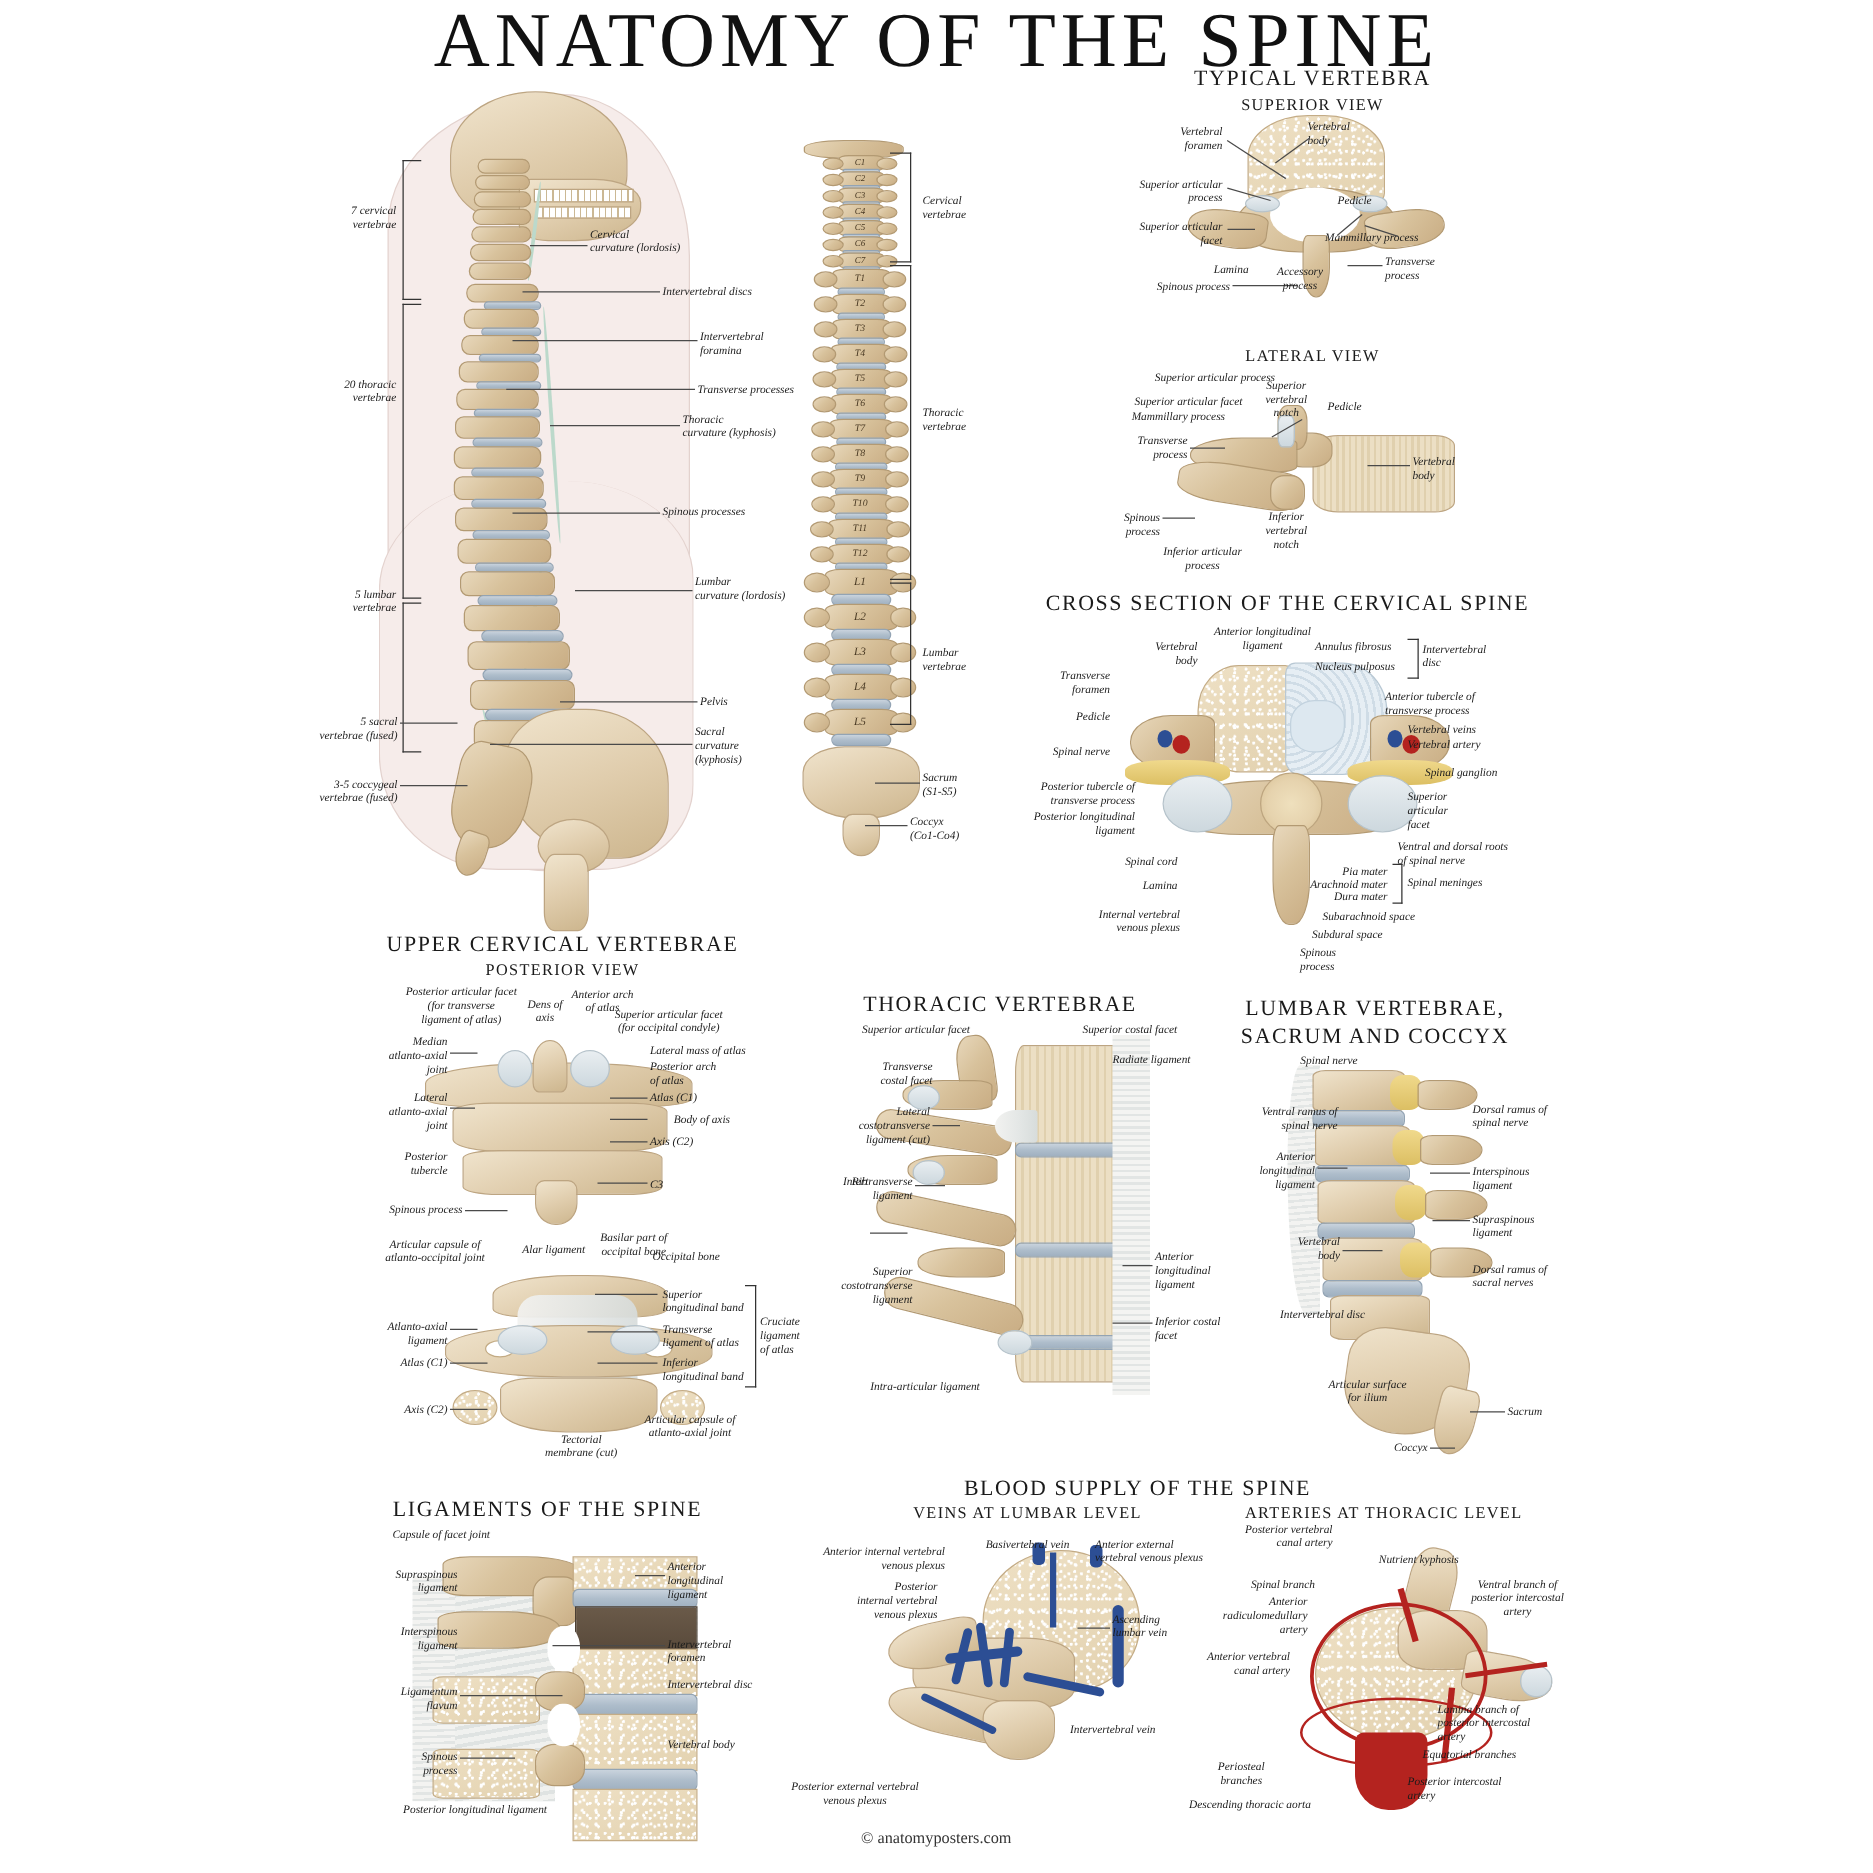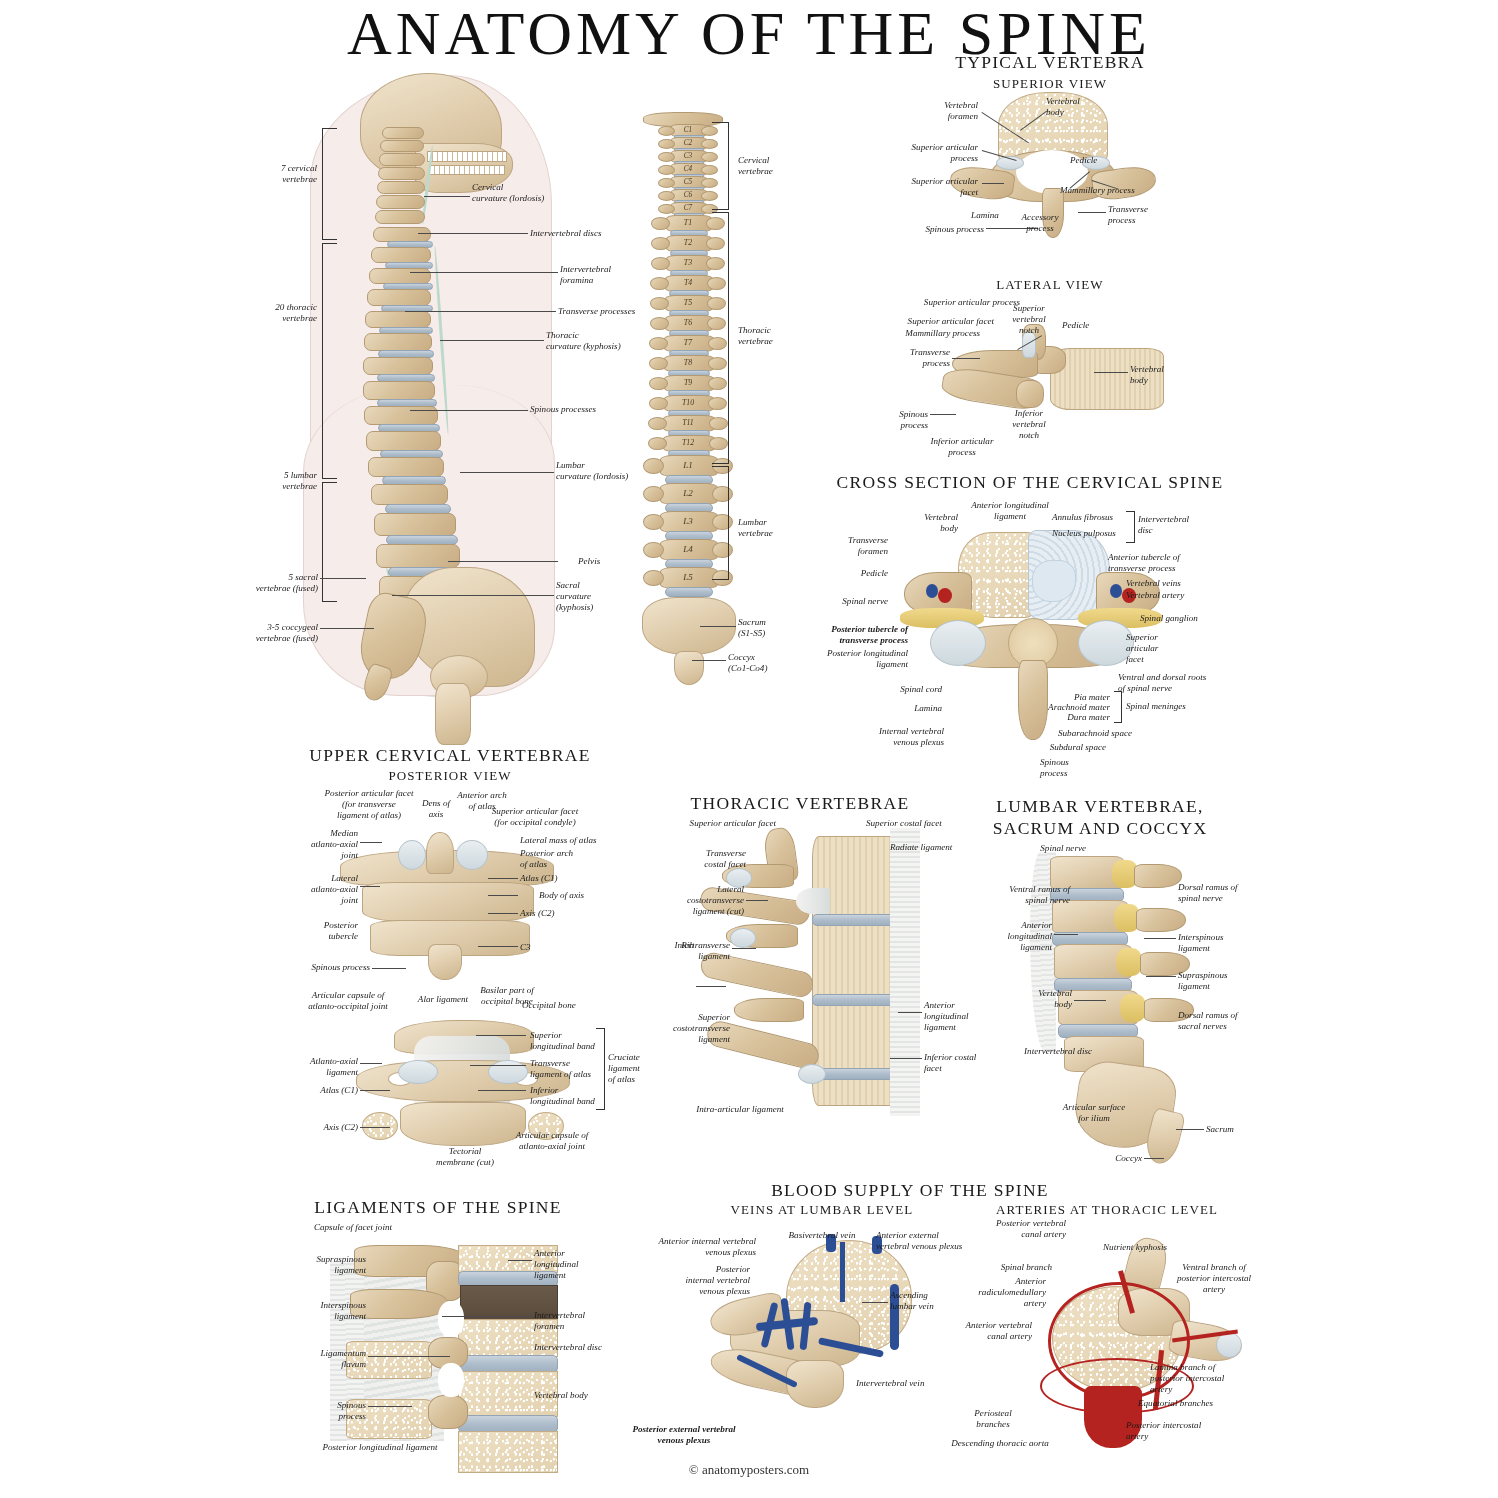--- a/index.html
+++ b/index.html
@@ -198,21 +198,21 @@
 curvature (kyphosis)</div>
 <div class="ln" style="left:440px;top:340px;width:104px;"></div>
 
 <div class="lbl" style="left:530px;top:404px;width:120px;">Spinous processes</div>
 <div class="ln" style="left:410px;top:410px;width:118px;"></div>
 
 <div class="lbl" style="left:556px;top:460px;width:112px;">Lumbar
 curvature (lordosis)</div>
 <div class="ln" style="left:460px;top:472px;width:94px;"></div>
 
-<div class="lbl" style="left:560px;top:556px;width:80px;margin-left:18px;">Pelvis</div>
+<div class="lbl" style="left:560px;top:556px;width:80px;">Pelvis</div>
 <div class="ln" style="left:448px;top:561px;width:110px;"></div>
 
 <div class="lbl" style="left:556px;top:580px;width:96px;">Sacral
 curvature
 (kyphosis)</div>
 <div class="ln" style="left:392px;top:595px;width:162px;"></div>
 
 <div class="abs" style="left:638px;top:112px;width:110px;height:580px;">
 
   <div class="abs bone" style="left:5px;top:0px;width:78px;height:13px;border-radius:40%;"></div>
@@ -508,21 +508,21 @@
 </div>
 
 <div class="lbl c" style="left:962px;top:500px;width:96px;">Anterior longitudinal
 ligament</div>
 <div class="lbl r" style="left:890px;top:512px;width:68px;">Vertebral
 body</div>
 <div class="lbl r" style="left:826px;top:535px;width:62px;">Transverse
 foramen</div>
 <div class="lbl r" style="left:826px;top:568px;width:62px;">Pedicle</div>
 <div class="lbl r" style="left:812px;top:596px;width:76px;">Spinal nerve</div>
-<div class="lbl r" style="left:806px;top:624px;width:102px;font-weight:bold;">Posterior tubercle of
+<div class="lbl r" style="left:806px;top:624px;width:102px;">Posterior tubercle of
 transverse process</div>
 <div class="lbl r" style="left:806px;top:648px;width:102px;">Posterior longitudinal
 ligament</div>
 <div class="lbl r" style="left:880px;top:684px;width:62px;">Spinal cord</div>
 <div class="lbl r" style="left:892px;top:703px;width:50px;">Lamina</div>
 <div class="lbl r" style="left:860px;top:726px;width:84px;">Internal vertebral
 venous plexus</div>
 
 <div class="lbl" style="left:1052px;top:512px;width:76px;">Annulus fibrosus</div>
 <div class="lbl" style="left:1052px;top:528px;width:76px;">Nucleus pulposus</div>
@@ -821,21 +821,21 @@
 <div class="lbl r" style="left:644px;top:1264px;width:106px;">Posterior
 internal vertebral
 venous plexus</div>
 <div class="lbl c" style="left:776px;top:1230px;width:92px;">Basivertebral vein</div>
 <div class="lbl" style="left:876px;top:1230px;width:110px;">Anterior external
 vertebral venous plexus</div>
 <div class="lbl" style="left:890px;top:1290px;width:74px;">Ascending
 lumbar vein</div>
 <div class="ln" style="left:862px;top:1302px;width:26px;"></div>
 <div class="lbl" style="left:856px;top:1378px;width:92px;">Intervertebral vein</div>
-<div class="lbl c" style="left:620px;top:1424px;width:128px;font-weight:bold;">Posterior external vertebral
+<div class="lbl c" style="left:620px;top:1424px;width:128px;">Posterior external vertebral
 venous plexus</div>
 
 <div class="abs" style="left:1020px;top:1238px;width:220px;height:200px;">
   <div class="abs cancellous" style="left:32px;top:48px;width:128px;height:104px;border-radius:50%;"></div>
   <div class="abs bone-l" style="left:106px;top:0px;width:36px;height:60px;border-radius:40% 40% 26% 26%;transform:rotate(14deg);"></div>
   <div class="abs bone-l" style="left:98px;top:50px;width:70px;height:46px;border-radius:34%;"></div>
   <div class="abs bone-l" style="left:150px;top:86px;width:70px;height:34px;border-radius:20% 48% 48% 20%;transform:rotate(10deg);"></div>
   <div class="abs facet" style="left:196px;top:94px;width:24px;height:24px;"></div>
   <div class="abs artery" style="left:28px;top:44px;width:136px;height:112px;border-radius:50%;background:none;border:3px solid #b4231f;"></div>
   <div class="abs artery" style="left:20px;top:120px;width:150px;height:52px;border-radius:50%;background:none;border:2.5px solid #b4231f;"></div>

